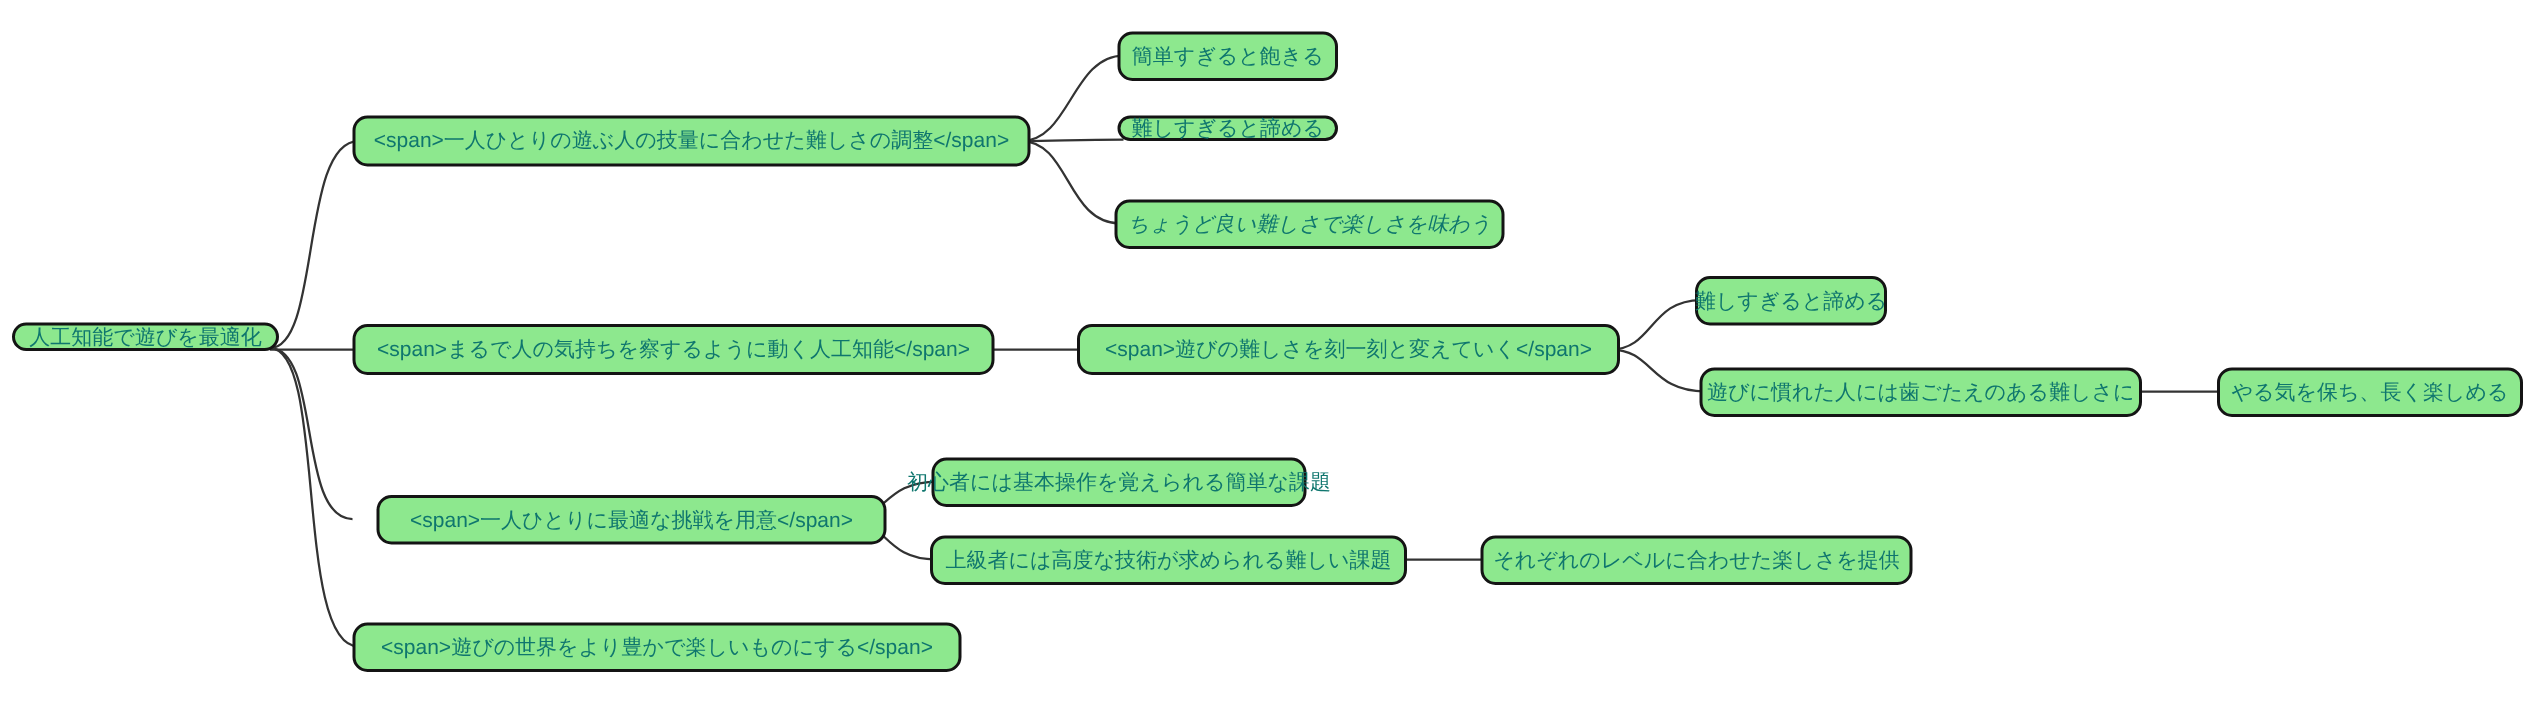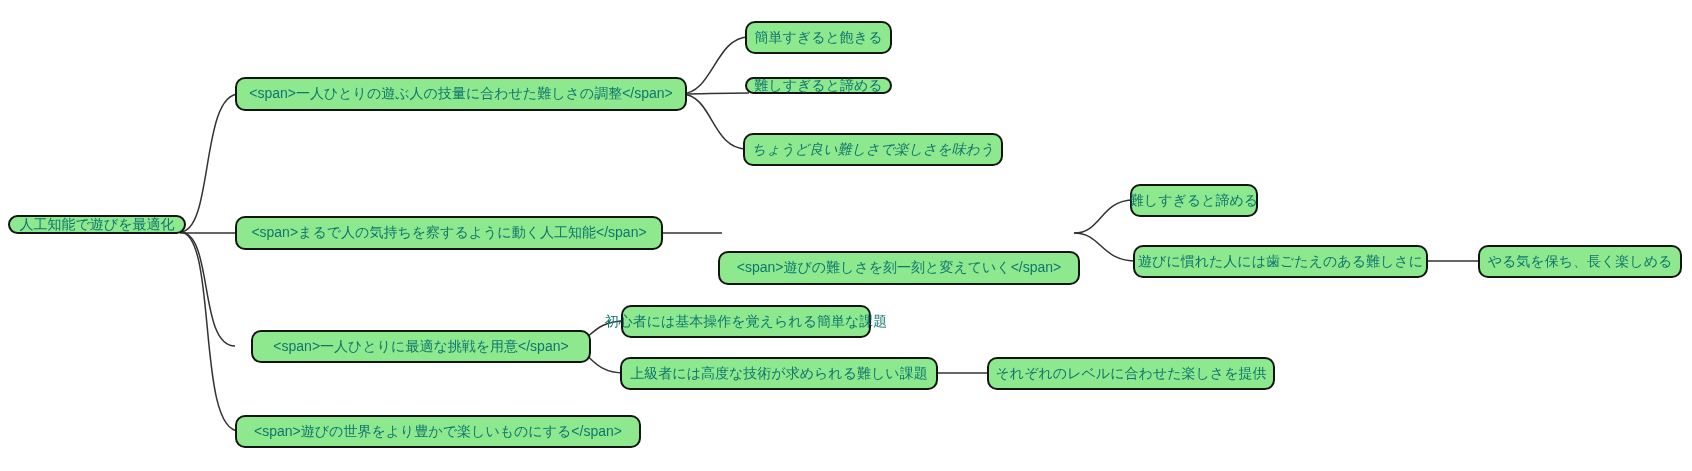--- a/index.html
+++ b/index.html
@@ -45,21 +45,21 @@
     white-space: nowrap;
     padding: 0 6px;
   }
   
   .n-root  { left: 8px;    top: 215px; width: 178px; height: 19px; }
   .n-b1    { left: 235px;  top: 77px;  width: 452px; height: 34px; }
   .n-b1c1  { left: 745px;  top: 21px;  width: 147px; height: 33px; }
   .n-b1c2  { left: 745px;  top: 77px;  width: 147px; height: 17px; }
   .n-b1c3  { left: 743px;  top: 133px; width: 260px; height: 33px; font-style: italic; }
   .n-b2    { left: 235px;  top: 216px; width: 428px; height: 34px; }
-  .n-b2n   { left: 718px;  top: 216px; width: 362px; height: 34px; margin-top: 35px; }
+  .n-b2n   { left: 718px;  top: 216px; width: 362px; height: 34px; }
   .n-b2c1  { left: 1130px; top: 184px; width: 128px; height: 33px; }
   .n-b2c2  { left: 1133px; top: 245px; width: 295px; height: 33px; }
   .n-b2lf  { left: 1478px; top: 245px; width: 204px; height: 33px; }
   .n-b3    { left: 231px;  top: 330px; width: 340px; height: 33px; margin-left: 20px; }
   .n-b3c1  { left: 621px;  top: 305px; width: 250px; height: 33px; }
   .n-b3c2  { left: 620px;  top: 357px; width: 318px; height: 33px; }
   .n-b3lf  { left: 987px;  top: 357px; width: 288px; height: 33px; }
   .n-b4    { left: 235px;  top: 415px; width: 406px; height: 33px; }
 </style>
 </head>

